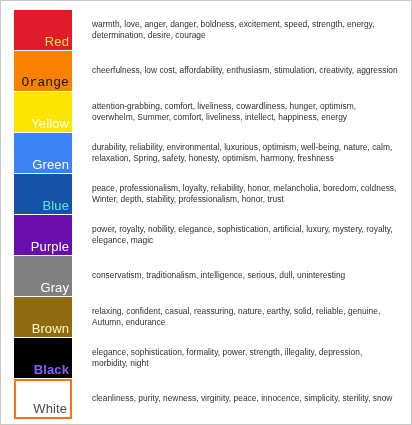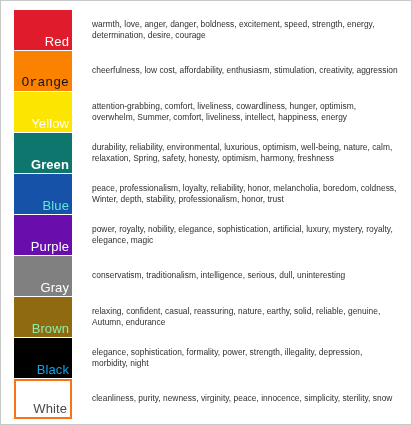--- a/index.html
+++ b/index.html
@@ -80,21 +80,21 @@
     max-width: 316px;
   }
 </style>
 </head>
 <body>
 
 <div id="color-table-frame">
   <div id="color-rows">
       <div class="color-row">
         <div class="swatch" style="background: rgb(224, 27, 44);">
-          <span class="swatch-label" style="color: #ffffff; margin-top: 8px;">Red</span>
+          <span class="swatch-label" style="color: #fde047; margin-top: 8px;">Red</span>
         </div>
         <div class="meaning-cell">
           <div class="meaning-text">warmth, love, anger, danger, boldness, excitement, speed, strength, energy, determination, desire, courage</div>
         </div>
       </div>
       <div class="color-row">
         <div class="swatch" style="background: rgb(250, 130, 0);">
           <span class="swatch-label" style="color: #0f172a; font-family: Liberation Mono, monospace;">Orange</span>
         </div>
         <div class="meaning-cell">
@@ -103,21 +103,21 @@
       </div>
       <div class="color-row">
         <div class="swatch" style="background: rgb(252, 229, 0); padding-left: 24px;">
           <span class="swatch-label" style="color: rgb(255, 255, 255);">Yellow</span>
         </div>
         <div class="meaning-cell">
           <div class="meaning-text">attention-grabbing, comfort, liveliness, cowardliness, hunger, optimism, overwhelm, Summer, comfort, liveliness, intellect, happiness, energy</div>
         </div>
       </div>
       <div class="color-row">
-        <div class="swatch" style="background: #0f766e; font-weight: bold;">
+        <div class="swatch" style="background: #3b82f6;">
           <span class="swatch-label" style="color: rgb(255, 255, 255);">Green</span>
         </div>
         <div class="meaning-cell">
           <div class="meaning-text">durability, reliability, environmental, luxurious, optimism, well-being, nature, calm, relaxation, Spring, safety, honesty, optimism, harmony, freshness</div>
         </div>
       </div>
       <div class="color-row">
         <div class="swatch" style="background: rgb(22, 82, 168);">
           <span class="swatch-label" style="color: #5eead4;">Blue</span>
         </div>
@@ -136,29 +136,29 @@
       <div class="color-row">
         <div class="swatch" style="background: rgb(128, 128, 128);">
           <span class="swatch-label" style="color: rgb(255, 255, 255);">Gray</span>
         </div>
         <div class="meaning-cell">
           <div class="meaning-text">conservatism, traditionalism, intelligence, serious, dull, uninteresting</div>
         </div>
       </div>
       <div class="color-row">
         <div class="swatch" style="background: rgb(143, 106, 17);">
-          <span class="swatch-label" style="color: #86efac;">Brown</span>
+          <span class="swatch-label" style="color: #fef9c3;">Brown</span>
         </div>
         <div class="meaning-cell">
           <div class="meaning-text">relaxing, confident, casual, reassuring, nature, earthy, solid, reliable, genuine, Autumn, endurance</div>
         </div>
       </div>
       <div class="color-row">
         <div class="swatch" style="background: rgb(0, 0, 0);">
-          <span class="swatch-label" style="color: #0ea5e9;">Black</span>
+          <span class="swatch-label" style="color: #8b5cf6; font-weight: bold;">Black</span>
         </div>
         <div class="meaning-cell">
           <div class="meaning-text">elegance, sophistication, formality, power, strength, illegality, depression, morbidity, night</div>
         </div>
       </div>
       <div class="color-row">
         <div class="swatch bordered" style="background: rgb(255, 255, 255);">
           <span class="swatch-label dark" style="color: rgb(74, 74, 74);">White</span>
         </div>
         <div class="meaning-cell">

